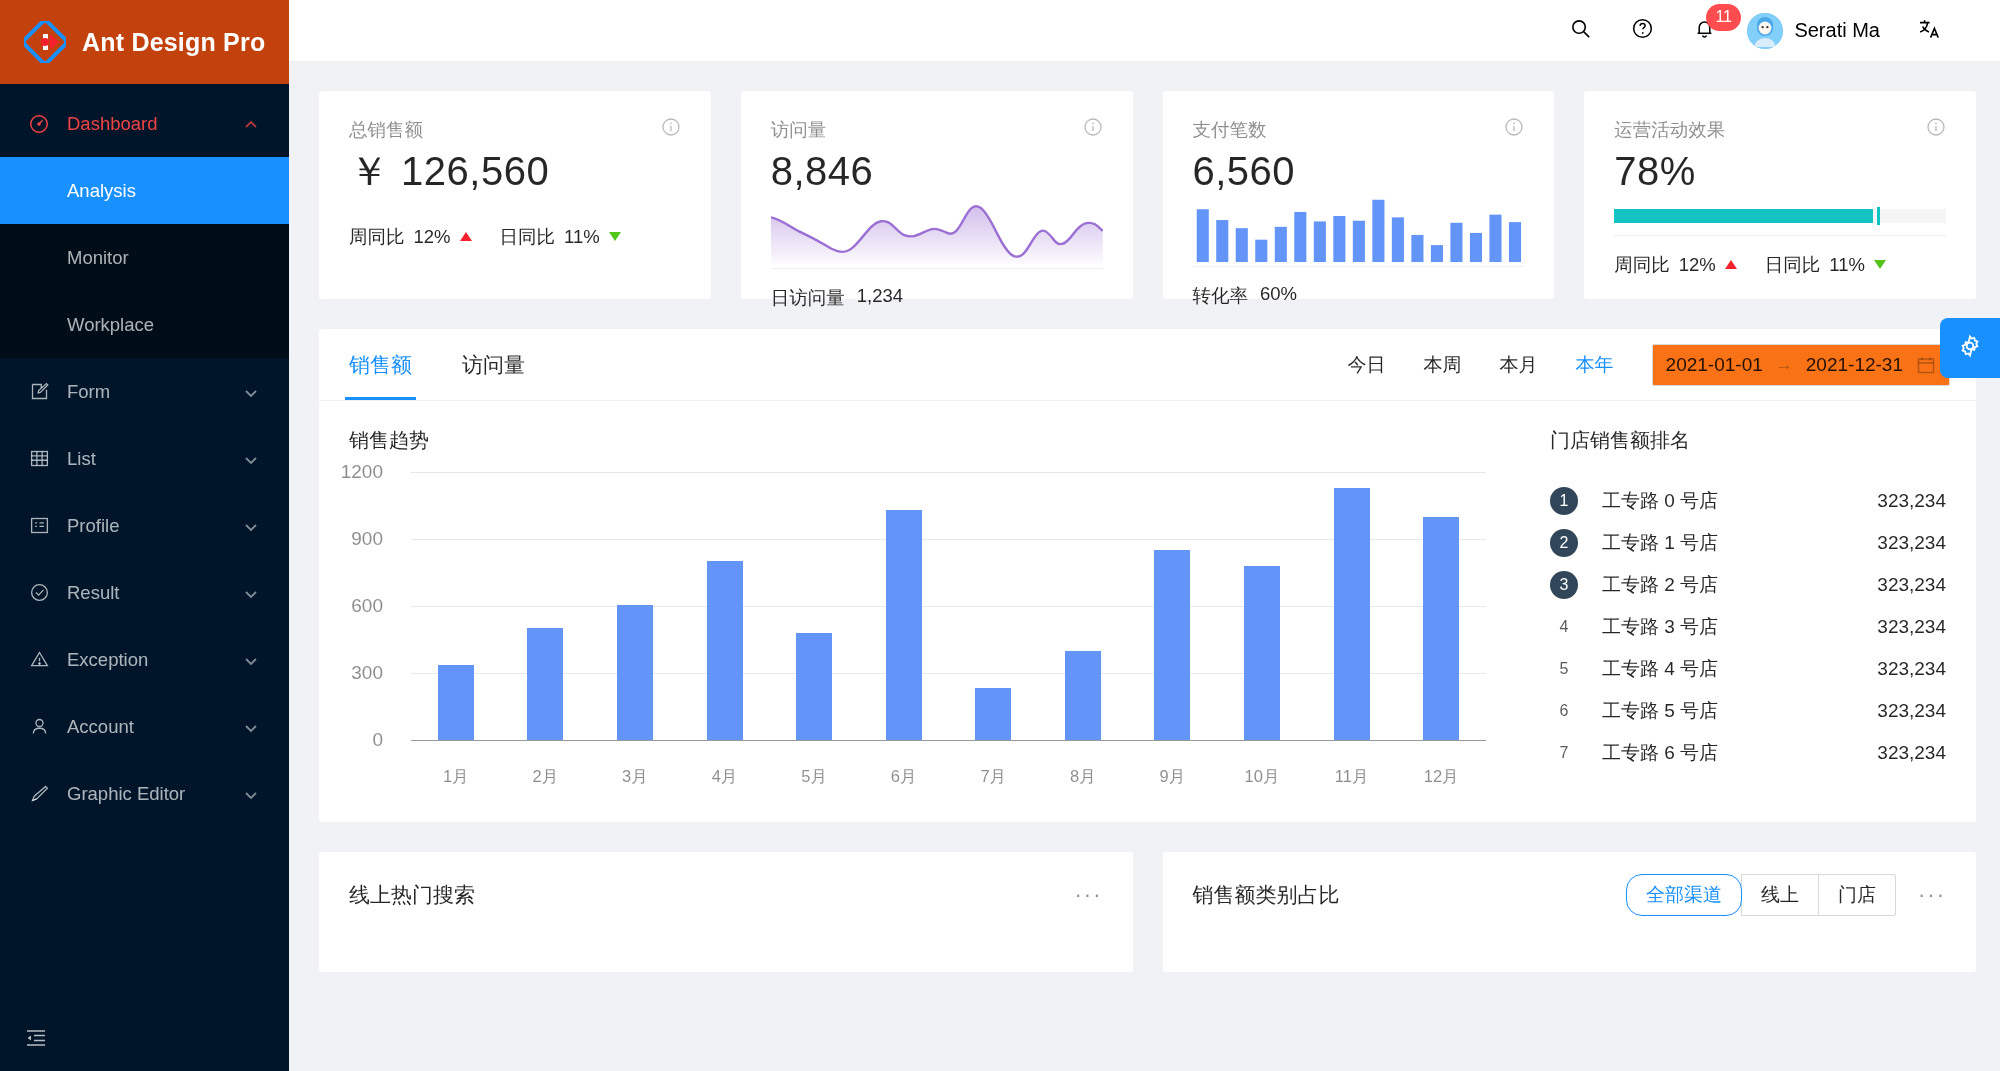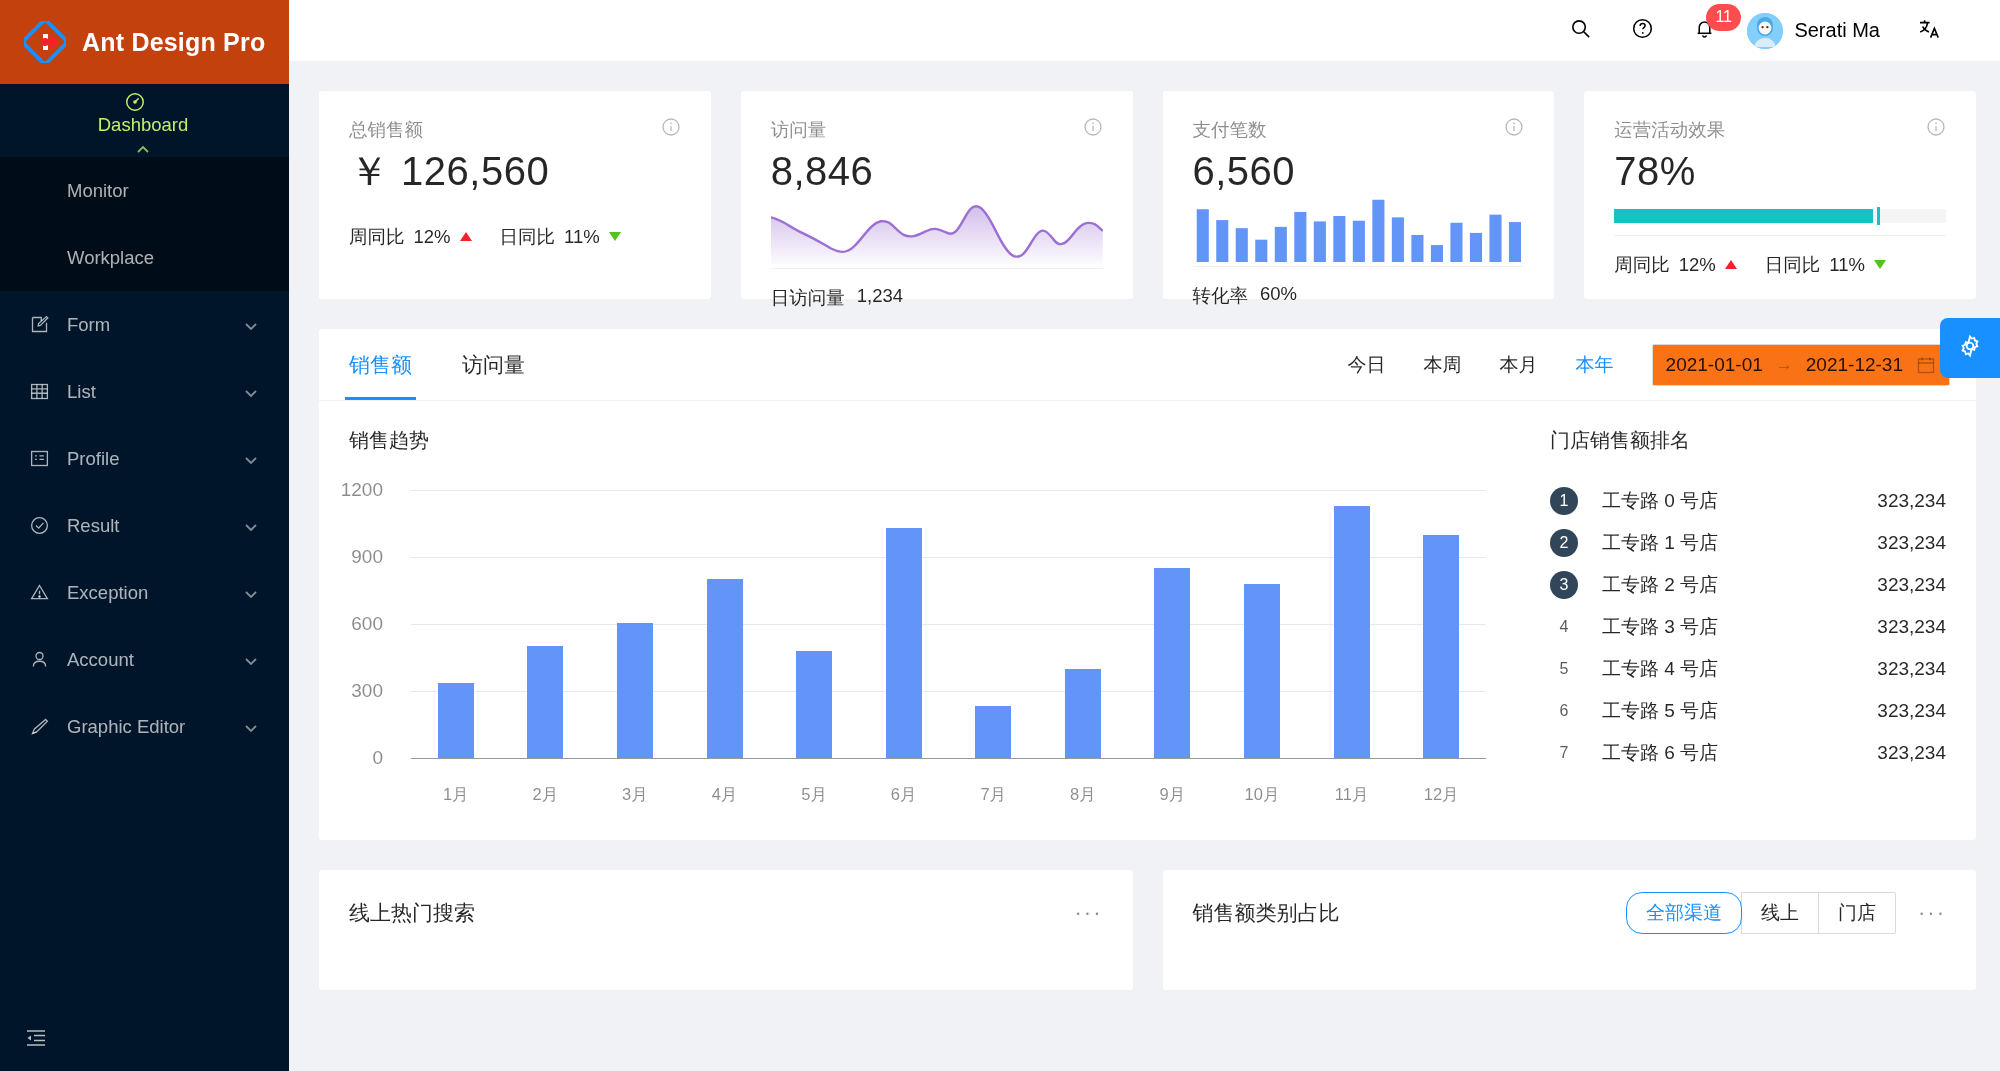--- a/index.html
+++ b/index.html
@@ -27,21 +27,21 @@
     display: flex; align-items: center; height: 67px;
     padding: 0 30px 0 27px; color: rgba(255,255,255,.68);
     font-size: 18.5px; cursor: pointer; position: relative;
   }
   .menu-item .mi-icon {
     width: 24px; height: 24px; flex: 0 0 24px;
     margin-right: 16px; display: flex; align-items: center; justify-content: center;
   }
   .menu-item .mi-label { flex: 1; }
   .menu-item .mi-arrow { width: 16px; height: 16px; opacity: .75; }
-  .menu-item.dashboard { color: #bef264; flex-direction: column; }
+  .menu-item.dashboard { color: #ef4444; }
 
   .submenu { background: #000c17; }
   .submenu-item {
     height: 67px; display: flex; align-items: center;
     padding-left: 67px; color: rgba(255,255,255,.68);
     font-size: 18.5px; cursor: pointer;
   }
   .submenu-item.active { background: #1890ff; color: #fff; }
 
   .collapse-btn {
@@ -133,21 +133,21 @@
     border: 1px solid #d9d9d9; border-radius: 2px; height: 42px;
     display: flex; align-items: center; padding: 0 13px; gap: 13px;
     font-size: 19px; color: rgba(0,0,0,.85); cursor: pointer; background: #f97316;
   }
   .dp-sep { color: rgba(0,0,0,.3); font-size: 17px; }
   .cal-icon { color: rgba(0,0,0,.28); width: 20px; height: 20px; }
 
   .panel-body { display: flex; padding: 26px 30px 34px 30px; }
   .chart-col { flex: 1 1 auto; min-width: 0; padding-right: 30px; }
   .rank-col { flex: 0 0 430px; padding-left: 34px; }
-  .sub-title { font-size: 20px; color: rgba(0,0,0,.85); margin-bottom: 36px; }
+  .sub-title { font-size: 20px; color: rgba(0,0,0,.85); margin-bottom: 18px; }
 
   
   .chart { position: relative; height: 268px; margin-top: 14px; }
   .yaxis { position: absolute; left: 0; top: 0; bottom: 0; width: 52px; }
   .ytick {
     position: absolute; right: 18px; transform: translateY(-50%);
     font-size: 19px; color: rgba(0,0,0,.45); white-space: nowrap;
   }
   .plot { position: absolute; left: 62px; right: 0; top: 0; bottom: 0; }
   .gridline { position: absolute; left: 0; right: 0; height: 1px; background: #e8e8e8; }
@@ -222,20 +222,23 @@
         </span>
         <span class="mi-label">Dashboard</span>
         <span class="mi-arrow">
           <svg viewBox="0 0 16 16" width="16" height="16" fill="none" stroke="currentColor" stroke-width="1.8">
               <path d="M3 10 L8 5 L13 10"></path>
             </svg>
         </span>
       </div>
 
       <div class="submenu">
+        <div class="submenu-item active">
+          <span>Analysis</span>
+        </div>
         <div class="submenu-item">
           <span>Monitor</span>
         </div>
         <div class="submenu-item">
           <span>Workplace</span>
         </div>
       </div>
 
       <div class="menu-item">
         <span class="mi-icon">

